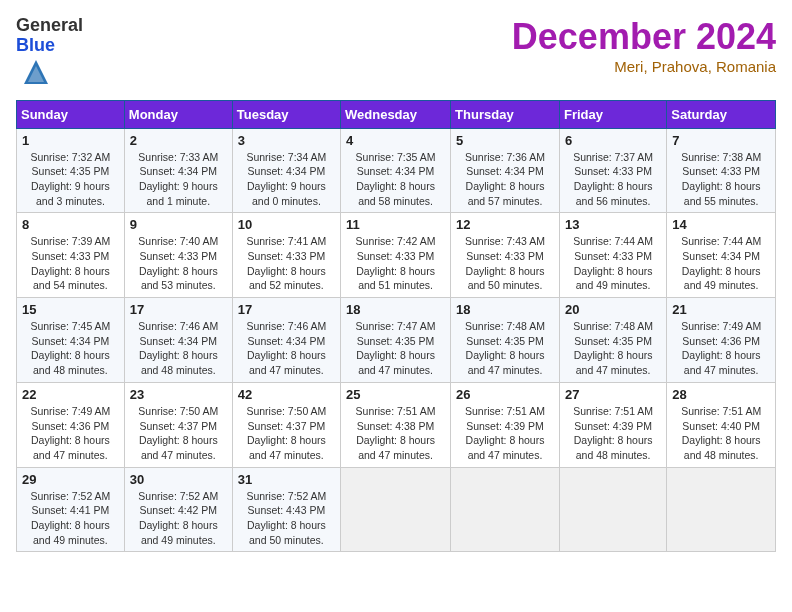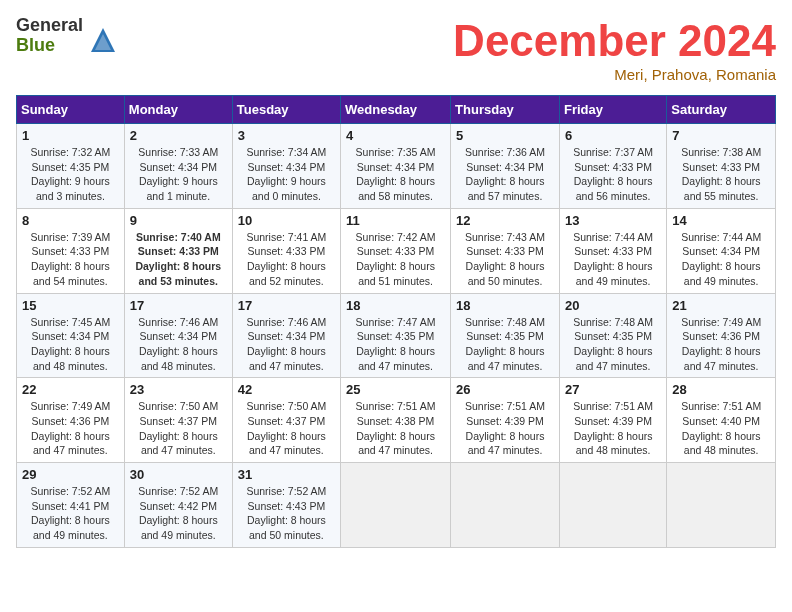--- a/index.html
+++ b/index.html
@@ -11,61 +11,62 @@
       padding: 16px;
     }
     .header {
       display: flex;
       justify-content: space-between;
       align-items: flex-start;
       margin-bottom: 12px;
     }
     .logo {
       display: flex;
-      align-items: flex-end;
+      align-items: flex-start;
+      flex-direction: column;
     }
     .logo-text {
       display: flex;
       flex-direction: column;
       line-height: 1.1;
     }
     .logo-general {
       font-size: 18px;
       font-weight: bold;
       color: #333;
     }
     .logo-blue {
       font-size: 18px;
       font-weight: bold;
-      color: #4d7c0f;
+      color: #1d4ed8;
     }
     .logo-icon {
       width: 32px;
       height: 32px;
       margin-left: 4px;
     }
     .title-section {
       text-align: right;
     }
     .month-title {
-      font-size: 44px;
-      font-weight: bold;
-      color: #ef4444;
+      font-size: 36px;
+      font-weight: bold;
+      color: #a21caf;
     }
     .location {
       font-size: 15px;
       color: #a16207;
     }
     .calendar {
       width: 100%;
       border-collapse: collapse;
       font-size: 11px;
     }
     .calendar thead tr th {
-      background: #4c1d95;
+      background: #6d28d9;
       color: #fff;
       font-weight: bold;
       font-size: 13px;
       padding: 6px 4px;
       text-align: left;
       border: 1px solid #1a5a9a;
     }
     .calendar tbody tr td {
       border: 1px solid #ccc;
       vertical-align: top;
@@ -184,21 +185,21 @@
       <tr>
         <td>
           <span class="day-num">8</span>
           <div class="day-info" style="white-space: pre-line;">Sunrise: 7:39 AM
 Sunset: 4:33 PM
 Daylight: 8 hours
 and 54 minutes.</div>
         </td>
         <td>
           <span class="day-num">9</span>
-          <div class="day-info" style="white-space: pre-line; font-weight: bold;">Sunrise: 7:40 AM
+          <div class="day-info" style="white-space: pre-line;">Sunrise: 7:40 AM
 Sunset: 4:33 PM
 Daylight: 8 hours
 and 53 minutes.</div>
         </td>
         <td>
           <span class="day-num">10</span>
           <div class="day-info" style="white-space: pre-line;">Sunrise: 7:41 AM
 Sunset: 4:33 PM
 Daylight: 8 hours
 and 52 minutes.</div>

